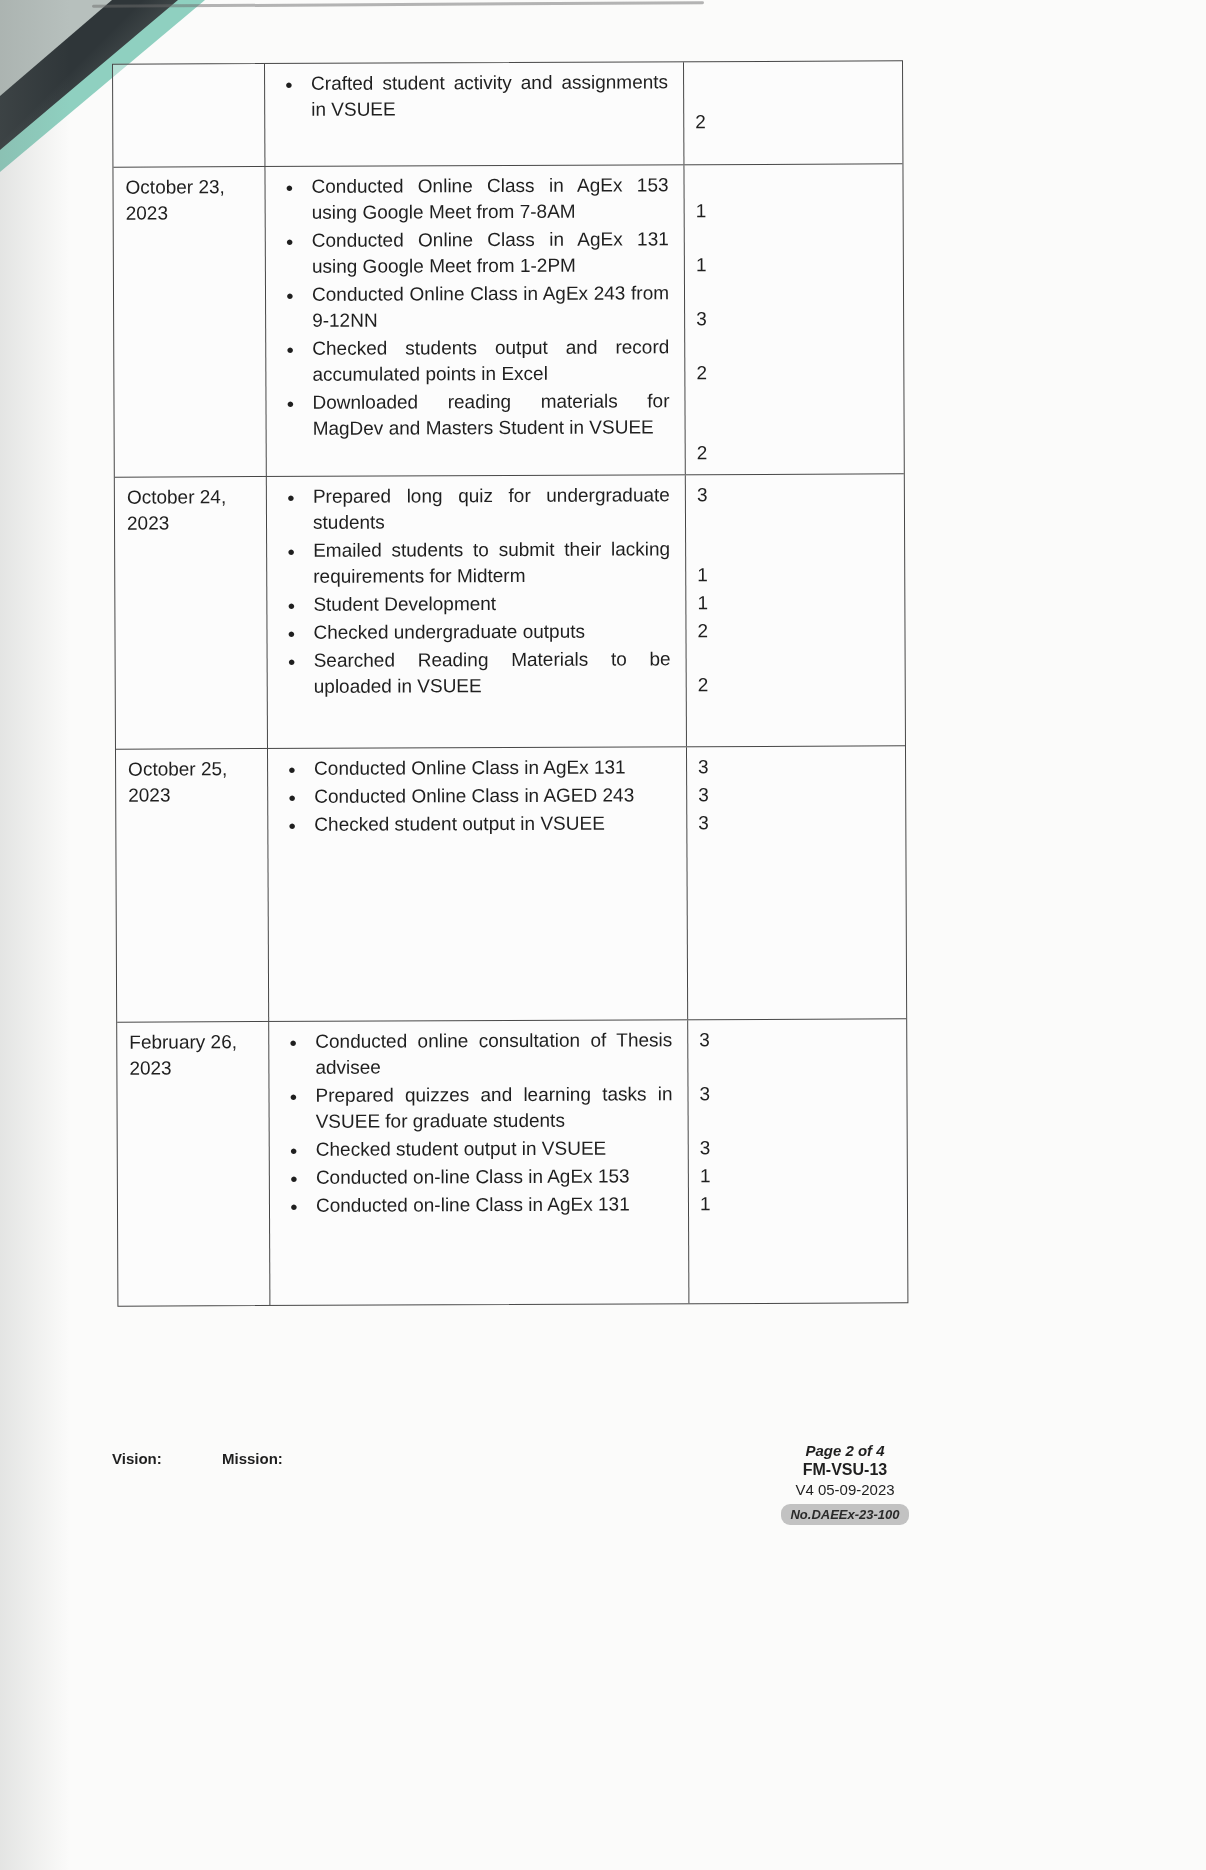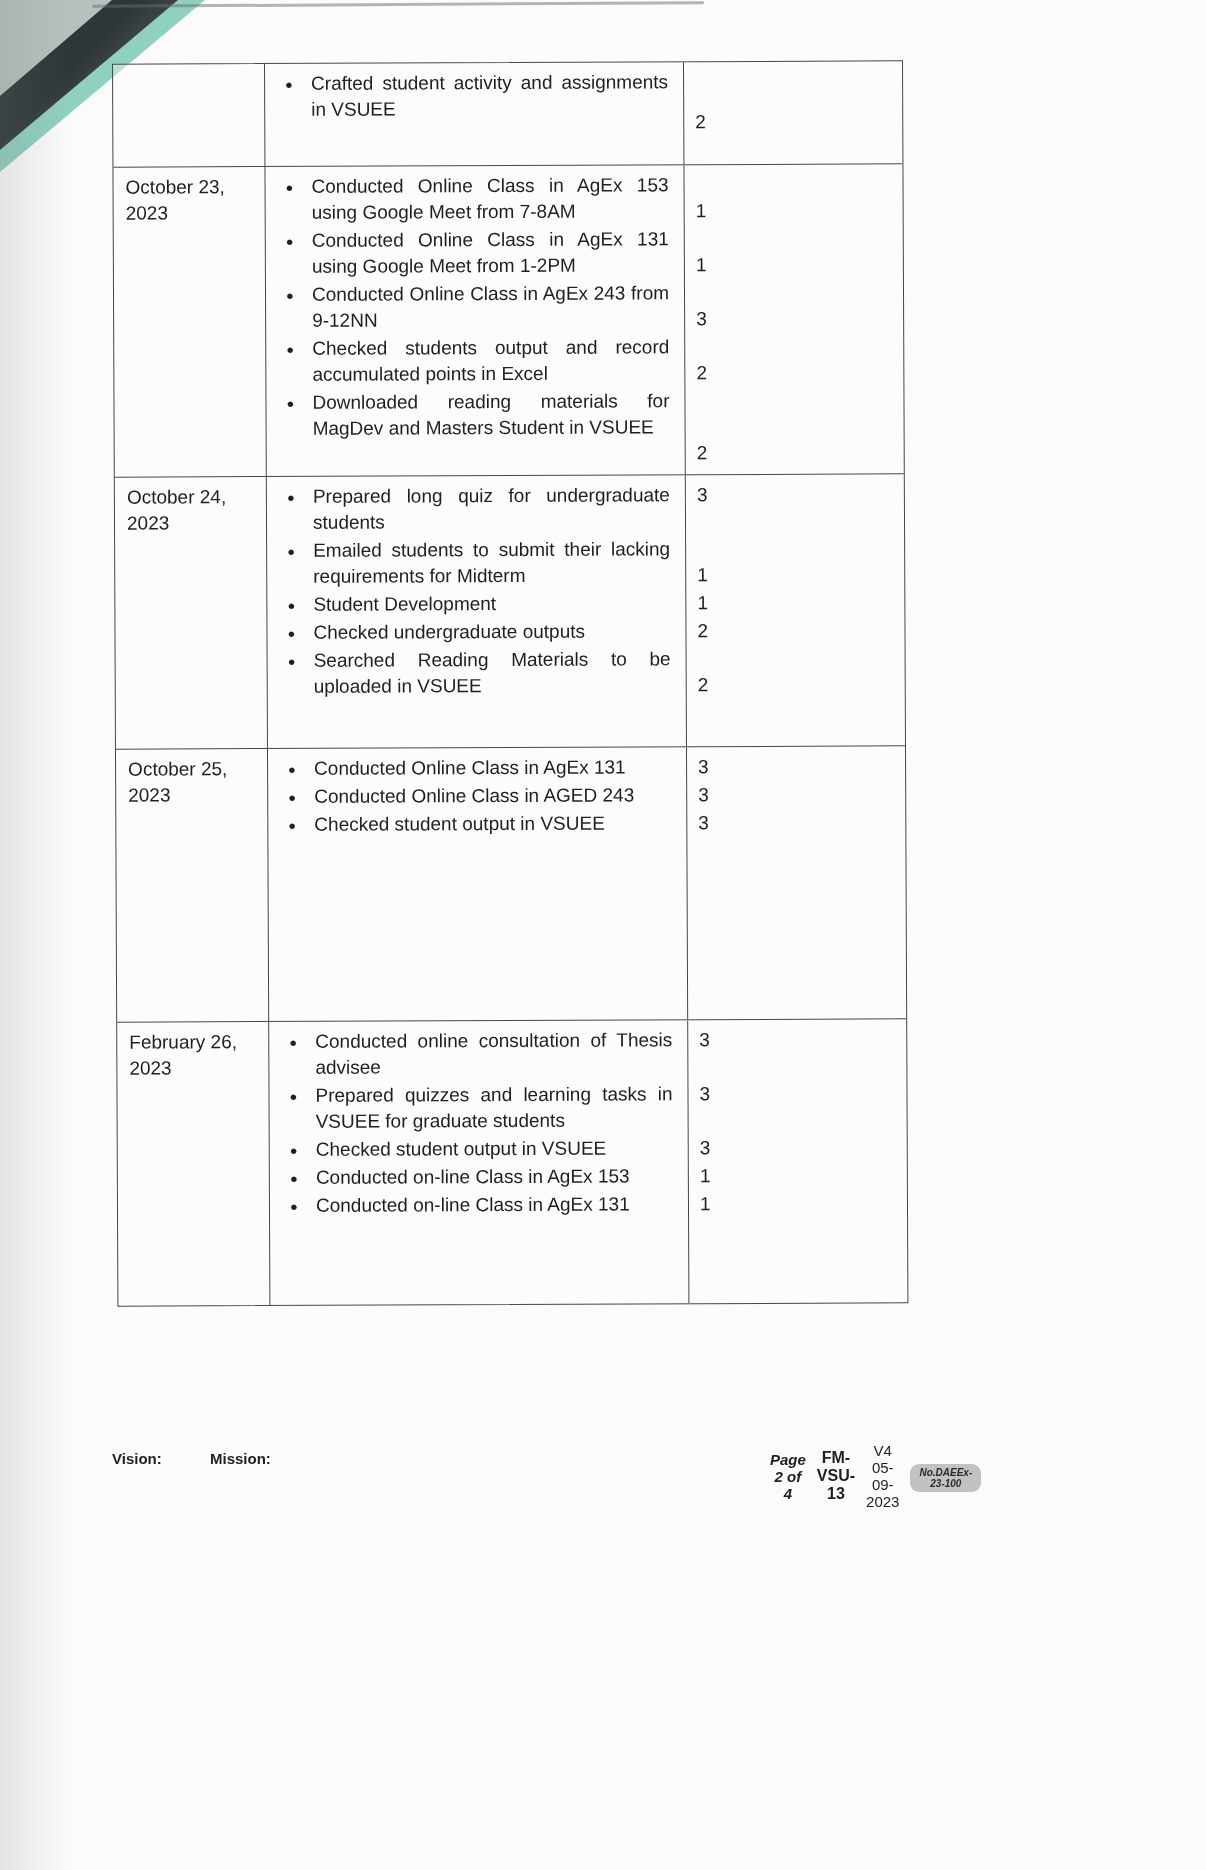--- a/index.html
+++ b/index.html
@@ -47,30 +47,30 @@
   .mh66{min-height:66px;}
   .mh78{min-height:78px;}
   .r0{min-height:103px;}
   .r1{min-height:275px;}
   .r2{min-height:272px;}
   .r3{min-height:273px;}
   .r4{min-height:283px;}
 
   
   .footer{position:absolute;left:112px;top:1448px;width:680px;font-size:15px;line-height:21px;}
-  .f-grid{display:grid;grid-template-columns:98px 1fr;column-gap:0;}
+  .f-grid{display:grid;grid-template-columns:98px 1fr;column-gap:12px;}
   .f-label{font-weight:bold;}
   .f-text{width:562px;}
   .footer-right{position:absolute;left:770px;top:1442px;width:150px;
-    display:flex;flex-direction:row;align-items:center;gap:11px;text-align:center;}
+    display:flex;flex-direction:column;align-items:center;gap:2px;text-align:center;}
   .pg{font-style:italic;font-weight:bold;font-size:15px;}
   .form-code{font-weight:bold;font-size:16px;}
   .version{font-size:15px;}
   .doc-box{background:#c2c2c2;padding:3px 9px;margin-top:4px;border-radius:9px;
-    font-style:italic;font-weight:bold;font-size:10px;color:#2a2a2a;}
+    font-style:italic;font-weight:bold;font-size:13px;color:#2a2a2a;}
 </style>
 </head>
 <body>
 
 <div class="sheet">
 
   <div class="corner-wrap">
     <div class="corner-teal"></div>
     <div class="corner-dark"></div>
     <div class="corner-fold"></div>

